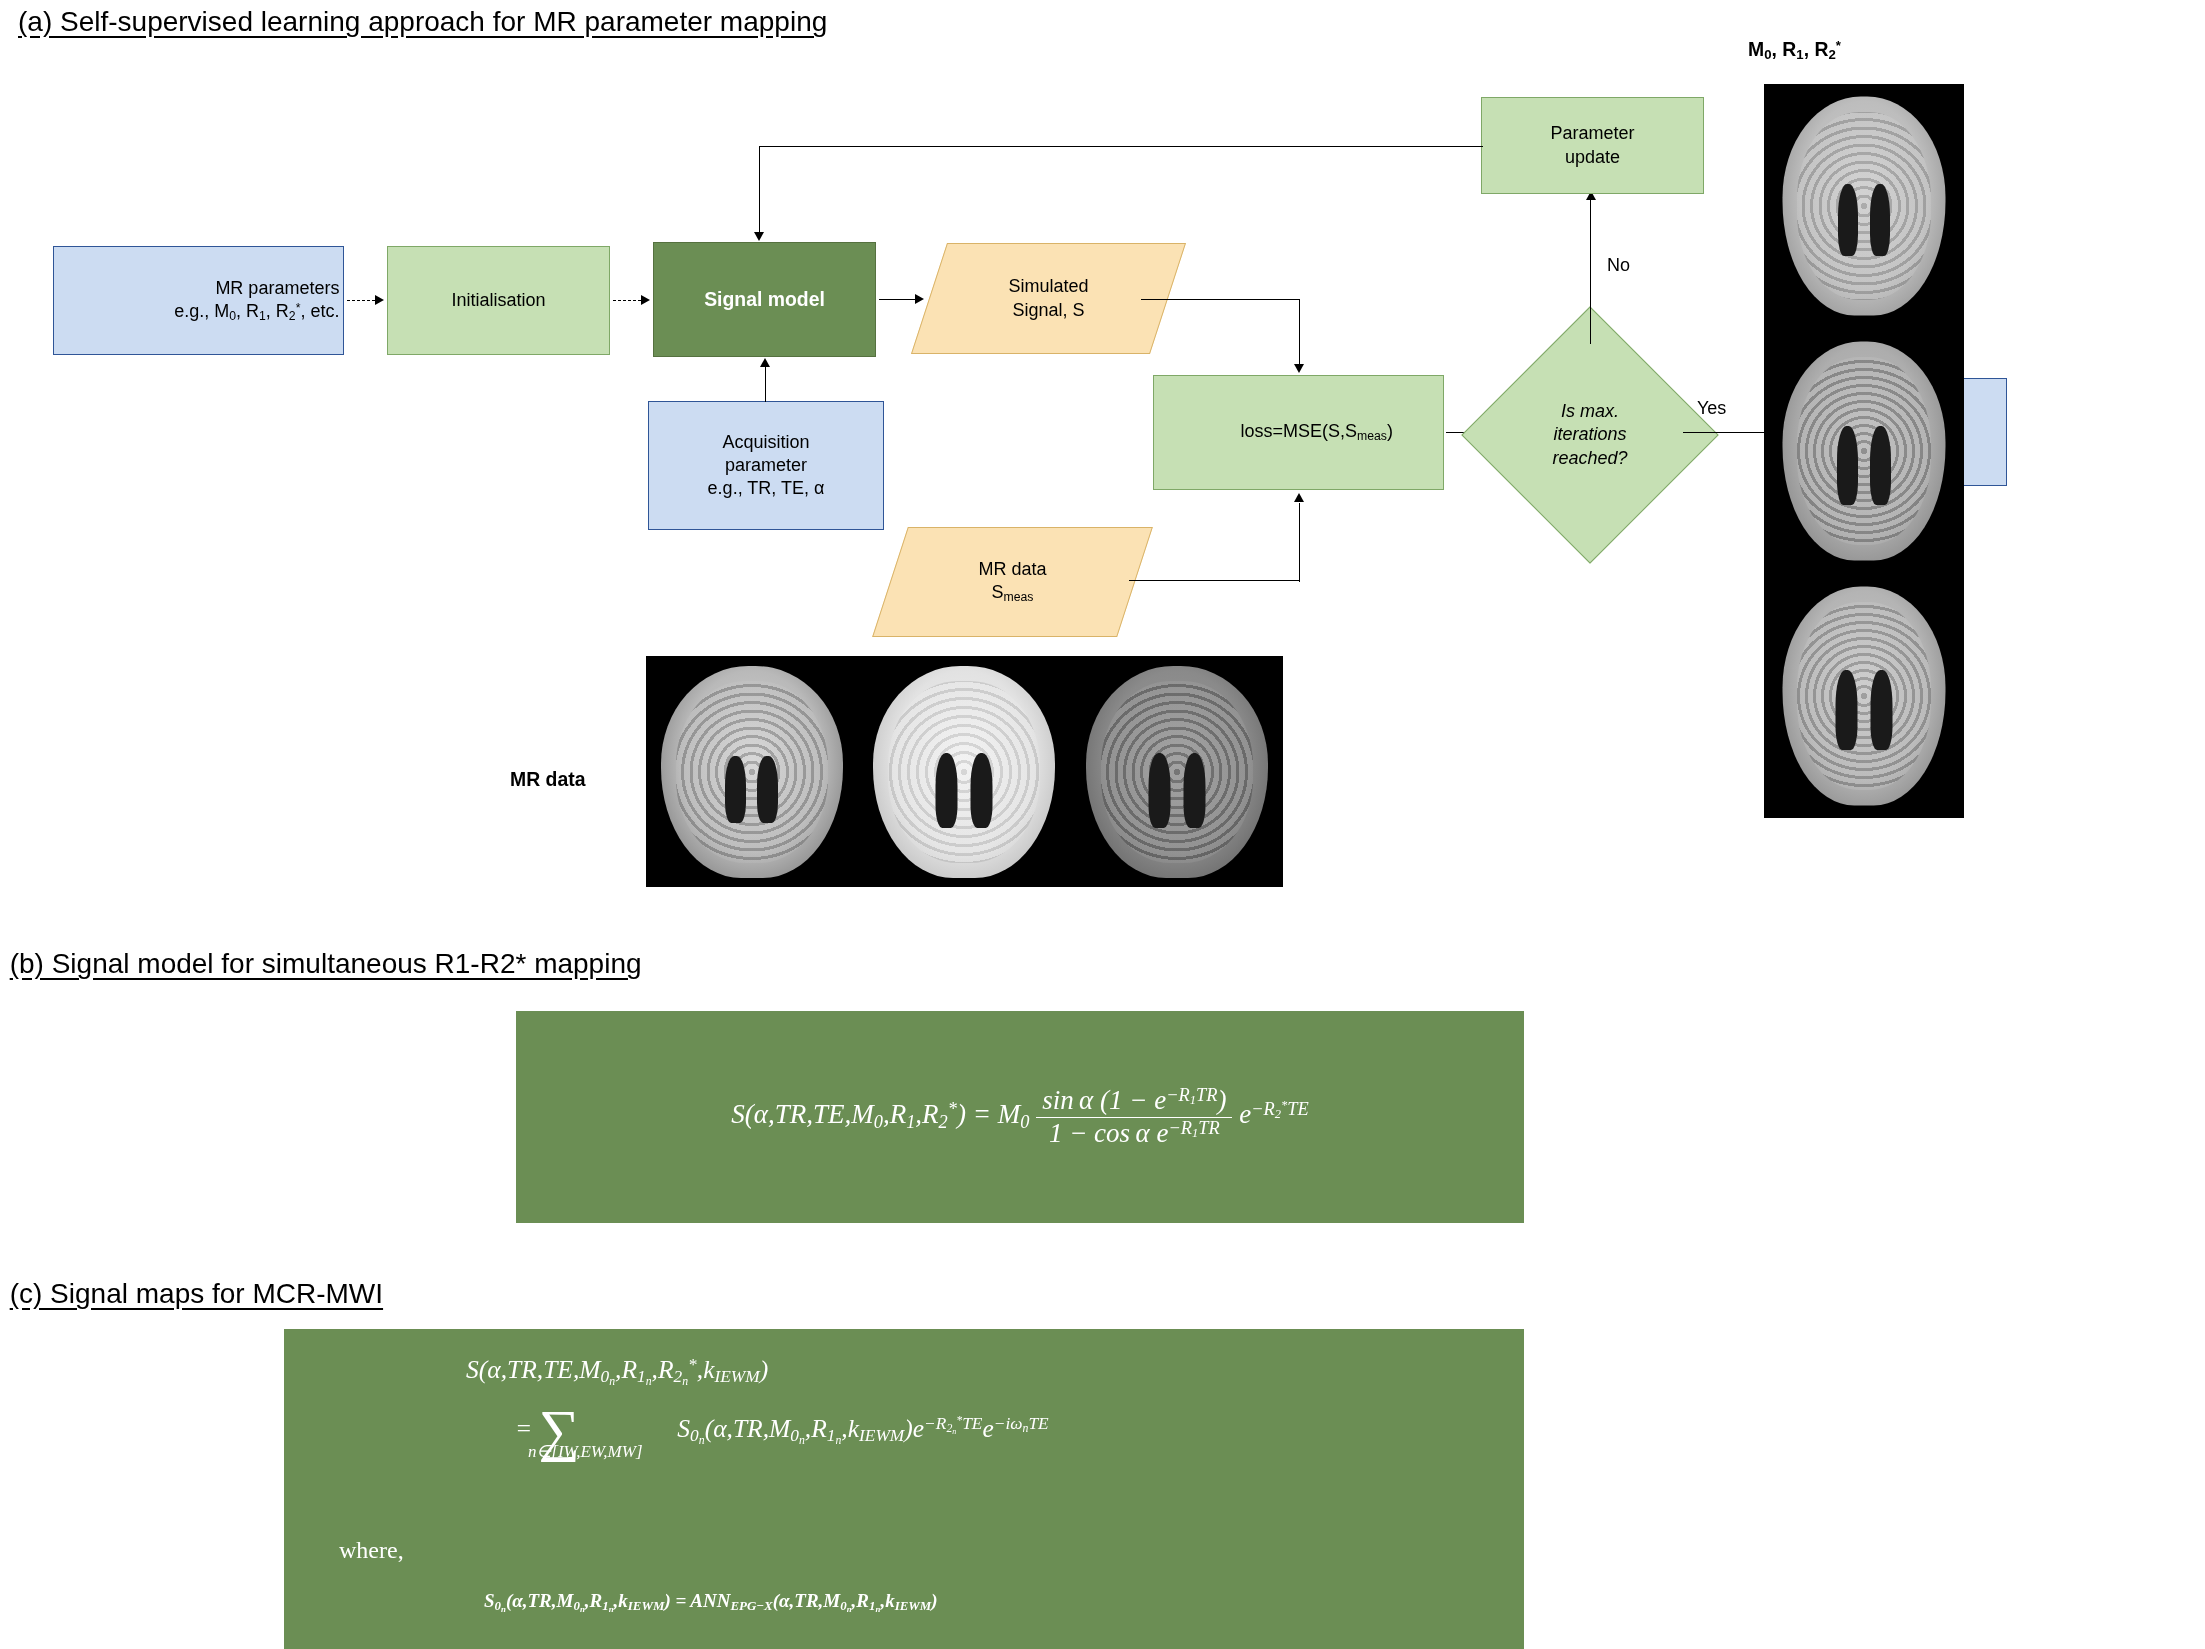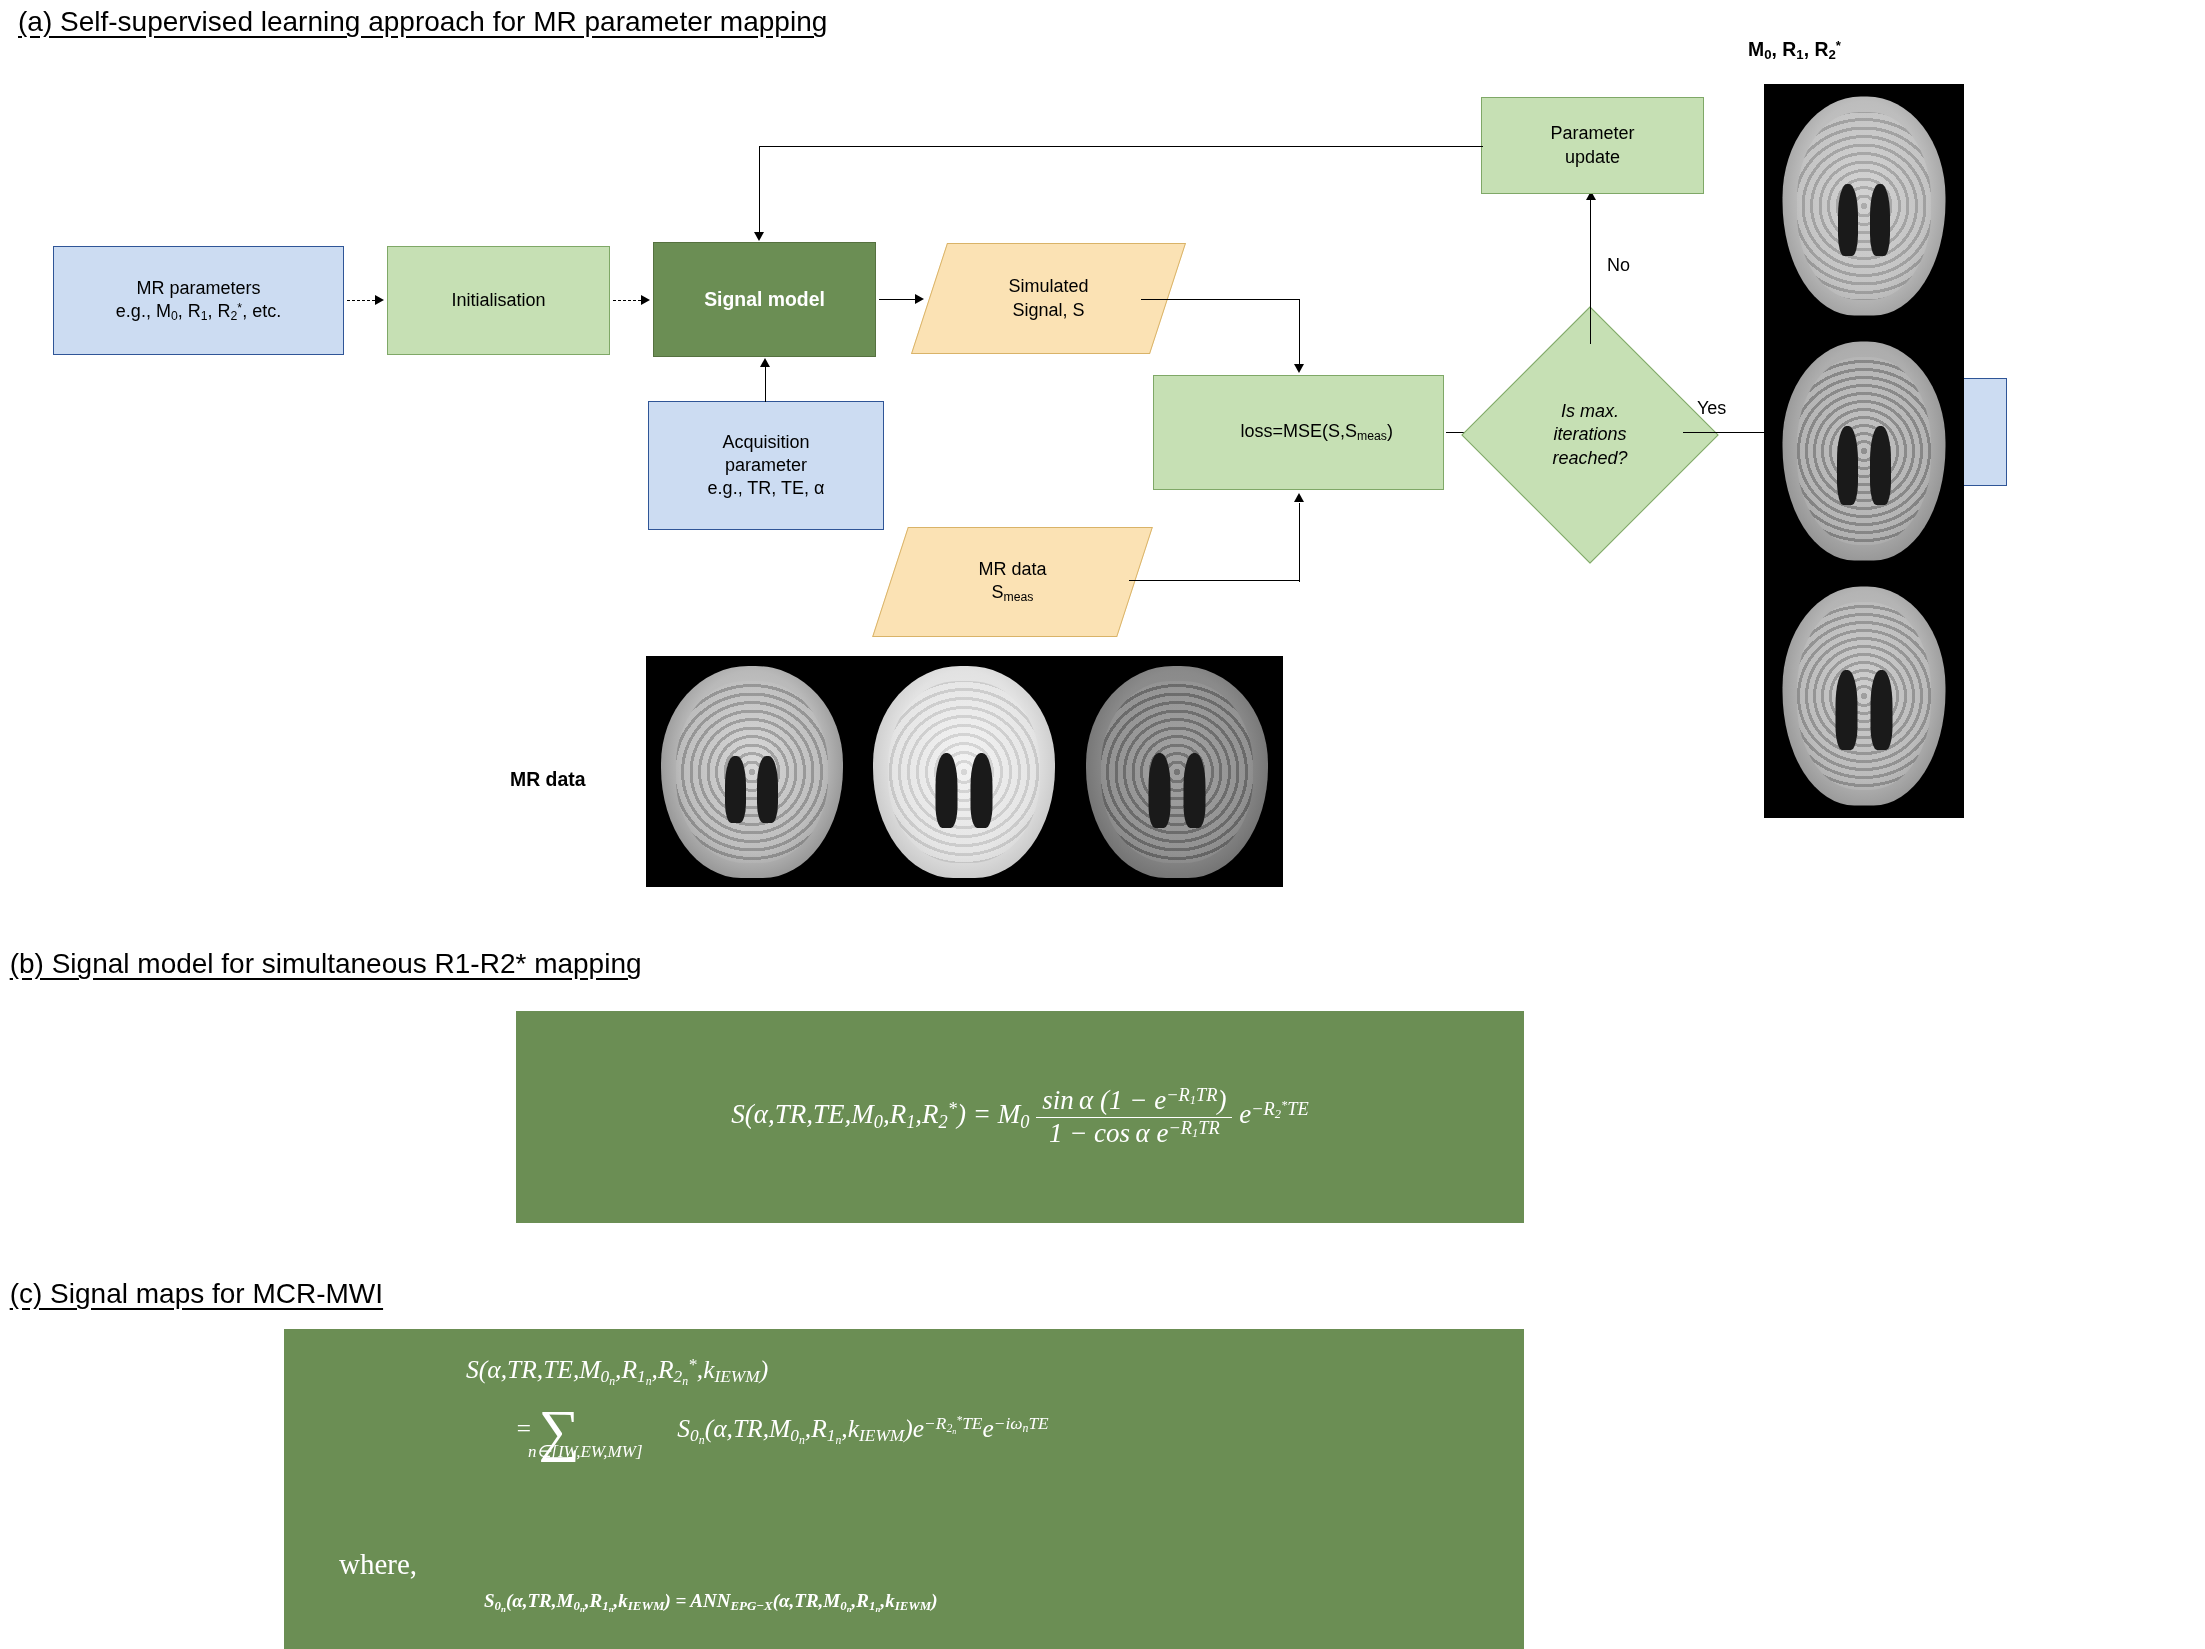--- a/index.html
+++ b/index.html
@@ -214,21 +214,21 @@
     flex-direction: column;
   }
 </style>
 </head>
 <body>
 
 <div class="abs section-title" style="left:18px; top:6px;text-decoration:underline;">(a)  Self-supervised learning approach for MR parameter mapping</div>
 
 <div class="abs lbl lbl-bold" style="left:1748px; top:38px; font-size:19.4px;">M<sub>0</sub>, R<sub>1</sub>, R<sub>2</sub><sup>*</sup></div>
 
-<div class="abs box box-blue" style="left:53px; top:246px; width:291px; height:109px; flex-direction:column;">
+<div class="abs box box-blue" style="left:53px; top:246px; width:291px; height:109px; flex-direction:column;align-items:flex-end;">
   <div>MR parameters</div>
   <div>e.g., M<sub>0</sub>, R<sub>1</sub>, R<sub>2</sub><sup>*</sup>, etc.</div>
 </div>
 
 <div class="dash" style="left:347px; top:300px; width:28px;"></div>
 <div class="arrowhead ah-right" style="left:375px; top:295px;"></div>
 
 <div class="abs box box-green-light" style="left:387px; top:246px; width:223px; height:109px;">Initialisation</div>
 
 <div class="dash" style="left:613px; top:300px; width:28px;"></div>
@@ -370,19 +370,19 @@
   </div>
 
   <div class="abs eq" style="left:231px; top:79px; font-size:25.5px;">
     =
     <span class="sumsym">∑</span><span class="sumsub">n∈[IW,EW,MW]</span>
     <span style="display:inline-block; margin-left:91px;">
       S<sub>0<sub>n</sub></sub>(α,TR,M<sub>0<sub>n</sub></sub>,R<sub>1<sub>n</sub></sub>,k<sub>IEWM</sub>)e<sup>−R<sub>2<sub>n</sub></sub><sup>*</sup>TE</sup>e<sup>−iω<sub>n</sub>TE</sup>
     </span>
   </div>
 
-  <div class="abs" style="left:55px; top:208px; font-size:29px; color:#fff; font-family:'Liberation Serif', serif;margin-top:11px;">where,</div>
+  <div class="abs" style="left:55px; top:208px; font-size:24px; color:#fff; font-family:'Liberation Serif', serif;">where,</div>
 
   <div class="abs eq" style="left:200px; top:261px; font-size:19px;font-weight:bold;">
     S<sub>0<sub>n</sub></sub>(α,TR,M<sub>0<sub>n</sub></sub>,R<sub>1<sub>n</sub></sub>,k<sub>IEWM</sub>) = ANN<sub>EPG−X</sub>(α,TR,M<sub>0<sub>n</sub></sub>,R<sub>1<sub>n</sub></sub>,k<sub>IEWM</sub>)
   </div>
 </div>
 
 
 </body></html>

